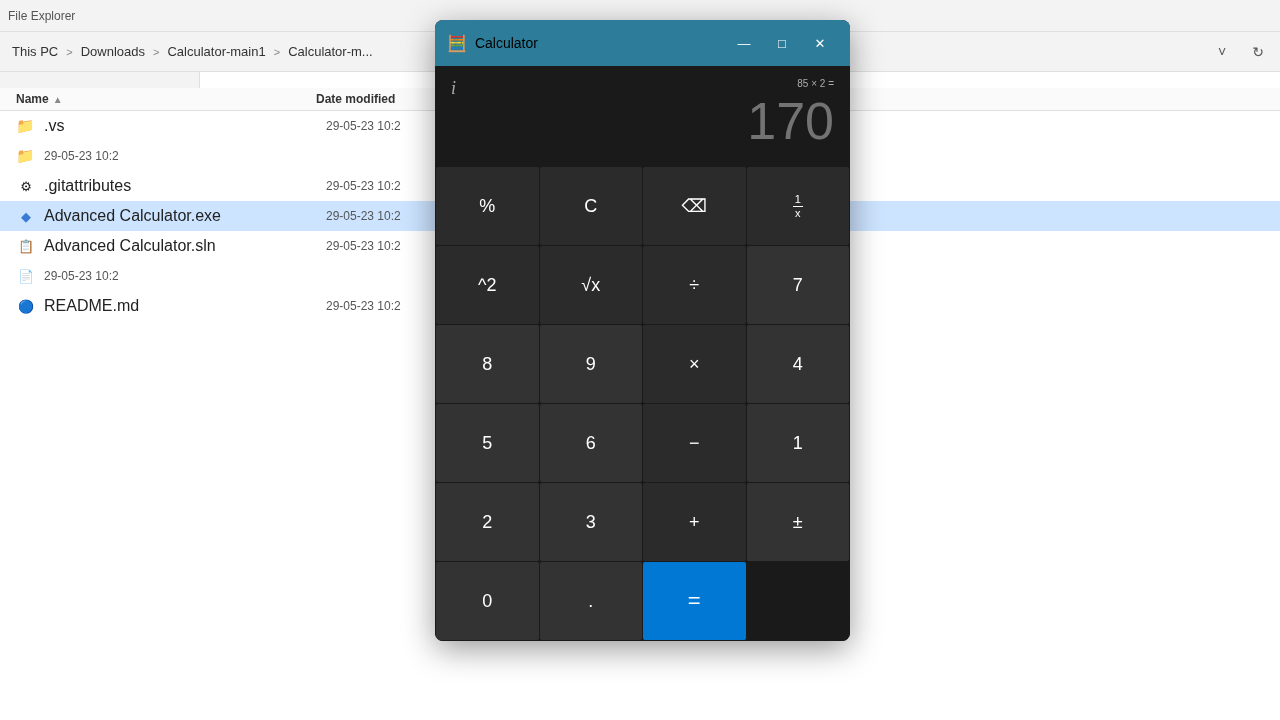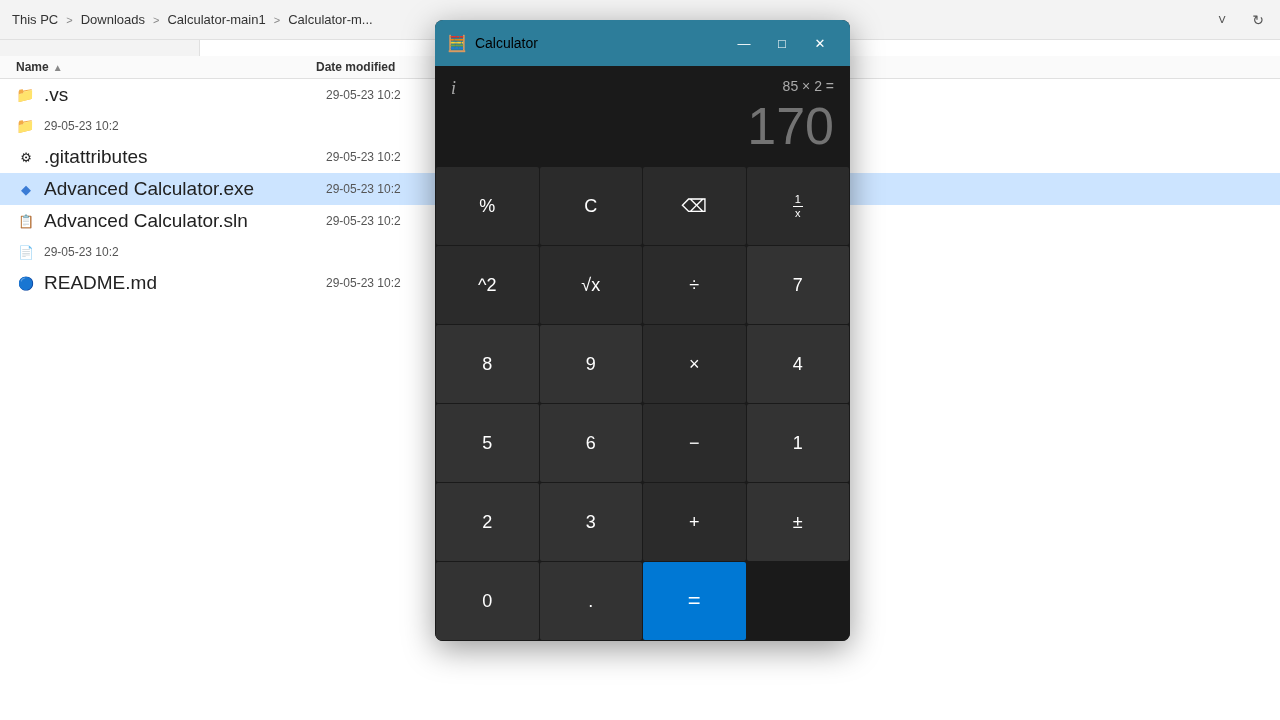--- a/index.html
+++ b/index.html
@@ -146,21 +146,21 @@
       margin-right: 8px;
       flex-shrink: 0;
       display: flex;
       align-items: center;
       justify-content: center;
       font-size: 15px;
     }
 
     .file-name {
       min-width: 282px;
-      font-size: 19px;
+      font-size: 16px;
     }
 
     .file-date {
       font-size: 12px;
       color: #555;
     }
 
     
     .calc-window {
       position: absolute;
@@ -223,21 +223,21 @@
     .calc-info-icon {
       float: left;
       color: #aaa;
       font-style: italic;
       font-size: 18px;
       font-family: serif;
     }
 
     .calc-expression {
       color: #aaa;
-      font-size: 14px;
+      font-size: 10px;
       margin-bottom: 4px;
     }
 
     .calc-result {
       color: #737373;
       font-size: 52px;
       font-weight: 300;
       line-height: 1.1;
     }
 
@@ -272,20 +272,23 @@
     .calc-btn.equals {
       background: #0078d4;
       font-size: 22px;
     }
   </style>
 </head>
 <body>
 
 <div class="explorer-bg">
 
+  <div class="explorer-titlebar">
+    <span style="font-size:12px; color:#555;">File Explorer</span>
+  </div>
 
   <div class="explorer-toolbar">
     <div class="breadcrumb-bar">
       <span class="breadcrumb-item">This PC</span>
       <span class="breadcrumb-separator">&gt;</span>
       <span class="breadcrumb-item">Downloads</span>
       <span class="breadcrumb-separator">&gt;</span>
       <span class="breadcrumb-item">Calculator-main1</span>
       <span class="breadcrumb-separator">&gt;</span>
       <span class="breadcrumb-item">Calculator-m...</span>

